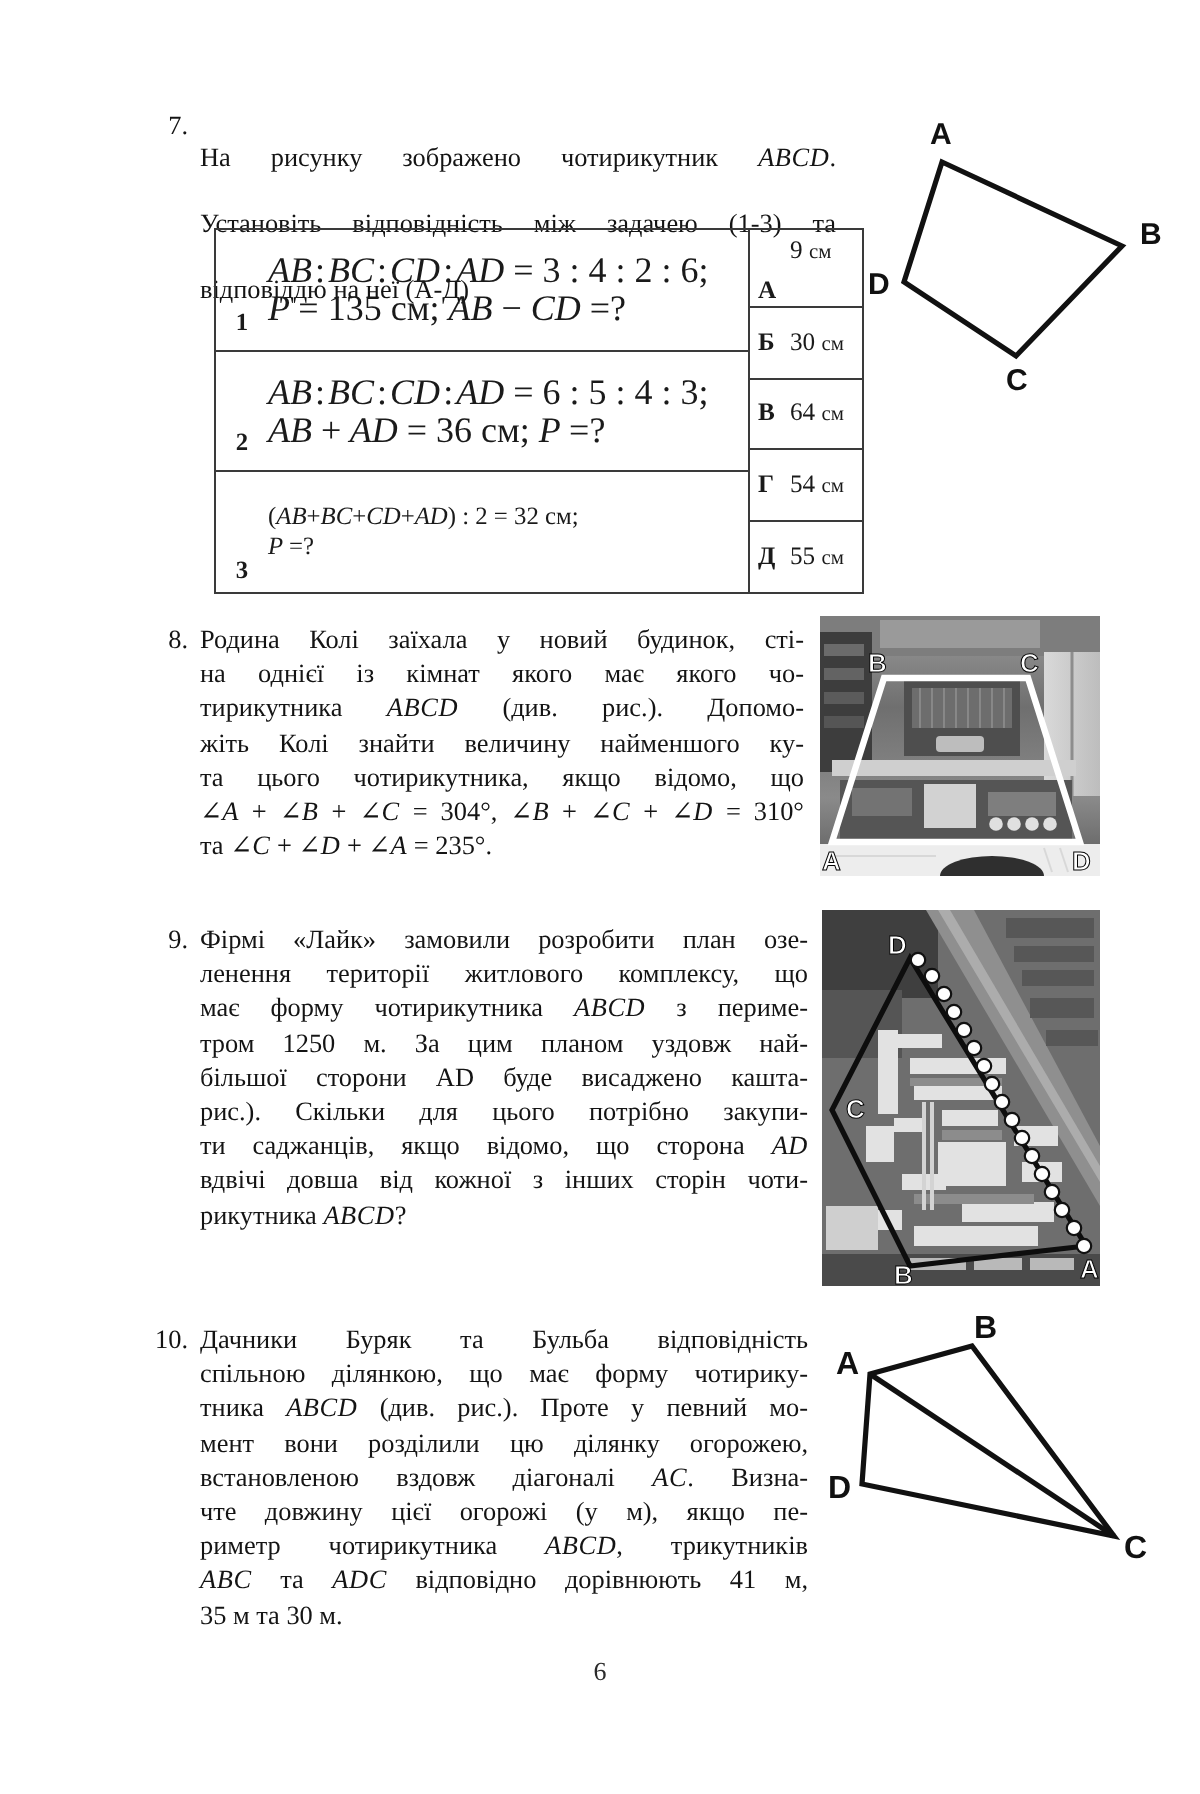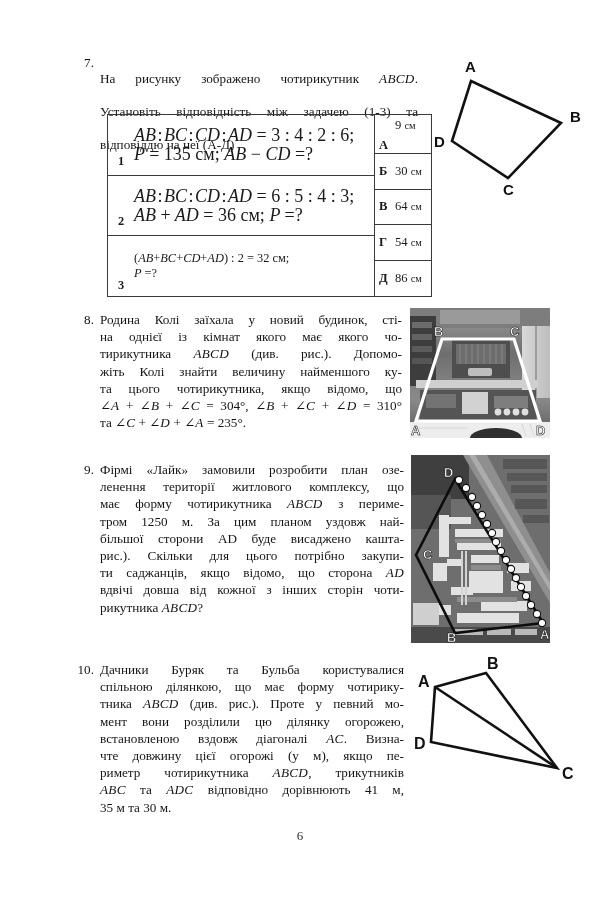--- a/index.html
+++ b/index.html
@@ -237,21 +237,21 @@
         <span class="val"><span>64</span>&nbsp;<span class="u">см</span></span>
       </div>
 
       <div class="arow">
         <span class="letter">Г</span>
         <span class="val"><span>54</span>&nbsp;<span class="u">см</span></span>
       </div>
 
       <div class="arow">
         <span class="letter">Д</span>
-        <span class="val"><span>86</span>&nbsp;<span class="u">см</span></span>
+        <span class="val"><span>55</span>&nbsp;<span class="u">см</span></span>
       </div>
 
     </div>
   </div>
 
   <div class="num" id="prob8-num">8.</div>
 
   <div class="ptext" id="prob8-text">
     <span class="l jline">Родина Колі заїхала у новий будинок, сті-</span>
     <span class="l jline">на однієї із кімнат якого має якого чо-</span>
@@ -420,21 +420,21 @@
     </g>
     <text x="33" y="22" font-family="Liberation Sans, sans-serif" font-size="13" font-weight="bold" fill="#ffffff" stroke="#000" stroke-width="0.5">D</text>
     <text x="12" y="104" font-family="Liberation Sans, sans-serif" font-size="13" font-weight="bold" fill="#ffffff" stroke="#000" stroke-width="0.5">C</text>
     <text x="36" y="187" font-family="Liberation Sans, sans-serif" font-size="13" font-weight="bold" fill="#ffffff" stroke="#000" stroke-width="0.5">B</text>
     <text x="129" y="184" font-family="Liberation Sans, sans-serif" font-size="13" font-weight="bold" fill="#ffffff" stroke="#000" stroke-width="0.5">A</text>
   </svg>
 
   <div class="num" id="prob10-num">10.</div>
 
   <div class="ptext" id="prob10-text">
-    <span class="l jline">Дачники Буряк та Бульба користувалися</span>
+    <span class="l jline">Дачники Буряк та Бульба відповідність</span>
     <span class="l jline">спільною ділянкою, що має форму чотирику-</span>
     <span class="l jline">тника <i class="mathit">ABCD</i> (див. рис.). Проте у певний мо-</span>
     <span class="l jline">мент вони розділили цю ділянку огорожею,</span>
     <span class="l jline">встановленою вздовж діагоналі <i class="mathit">AC</i>. Визна-</span>
     <span class="l jline">чте довжину цієї огорожі (у м), якщо пе-</span>
     <span class="l jline">риметр чотирикутника <i class="mathit">ABCD</i>, трикутників</span>
     <span class="l jline"><i class="mathit">ABC</i> та <i class="mathit">ADC</i> відповідно дорівнюють 41 м,</span>
     <span class="l lastline">35 м та 30 м.</span>
   </div>
 

